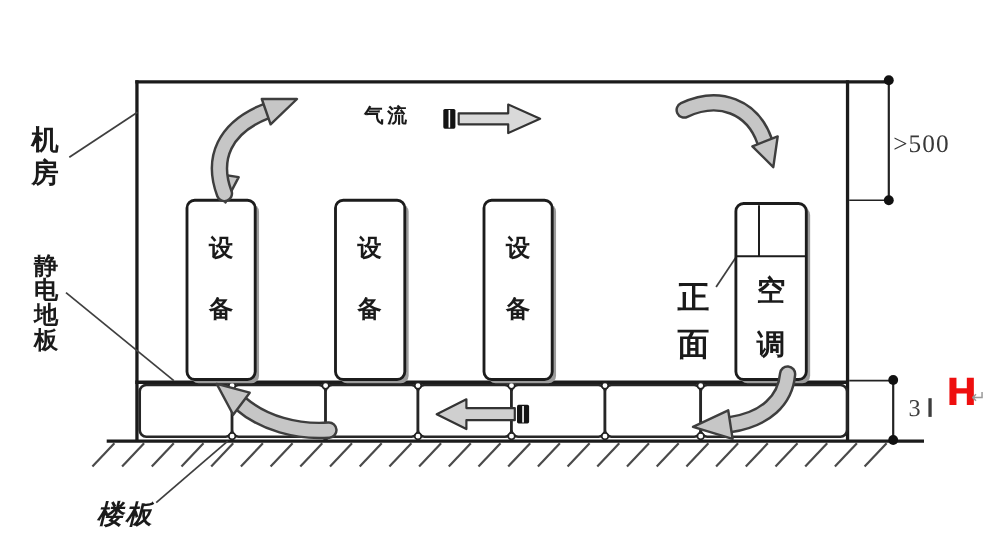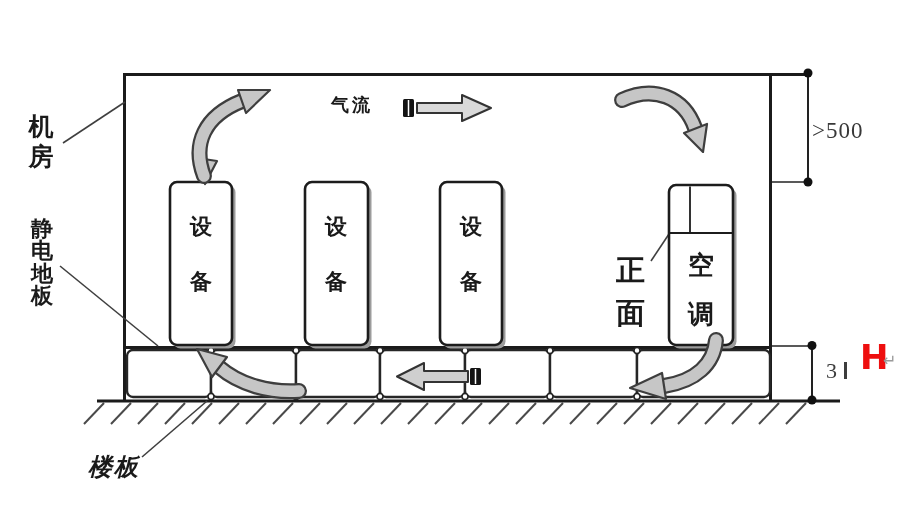--- a/index.html
+++ b/index.html
@@ -169,21 +169,21 @@
     </g>
     <g data-name="underfloor-airflow-arrow">
       <rect class="cap" x="470" y="368" width="11" height="17" rx="1.5"></rect>
       <line class="capslit" x1="475.5" y1="369" x2="475.5" y2="384"></line>
       <polygon class="blockarrow" style="fill:#cfcfcf" points="468,371 424,371 424,363 397,376.5 424,390 424,382 468,382"></polygon>
     </g>
   </svg>
 
   <div class="lbl vstack" style="left:28px; top:112px; font-size:25px; line-height:1.2;" data-name="room-label">机房</div>
 
-  <div class="lbl vstack" style="left:29px; top:218px; font-size:22px; line-height:1.02;" data-name="antistatic-floor-label">静电地板</div>
+  <div class="lbl vstack" style="left:29px; top:232px; font-size:22px; line-height:1.02;" data-name="antistatic-floor-label">静电地板</div>
 
   <div class="lbl" style="left:88px; top:451px; font-size:24px; letter-spacing:2px;font-style:italic;" data-name="floor-slab-label">楼板</div>
 
   <div class="lbl" style="left:331px; top:93px; font-size:18px; letter-spacing:3px;" data-name="airflow-label">气流</div>
 
   <div class="lbl vstack" style="left:188px; top:199px; font-size:22px; line-height:2.5;" data-name="equipment-label-1">设备</div>
   <div class="lbl vstack" style="left:323px; top:199px; font-size:22px; line-height:2.5;" data-name="equipment-label-2">设备</div>
   <div class="lbl vstack" style="left:458px; top:199px; font-size:22px; line-height:2.5;" data-name="equipment-label-3">设备</div>
 
   <div class="lbl vstack" style="left:616px; top:249px; font-size:29px; line-height:1.48;" data-name="front-face-label">正面</div>

